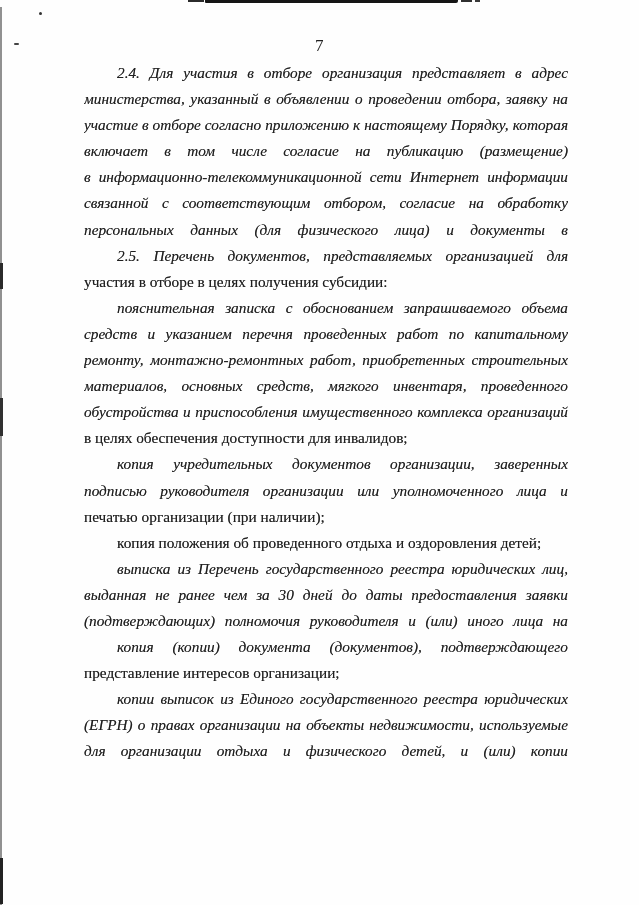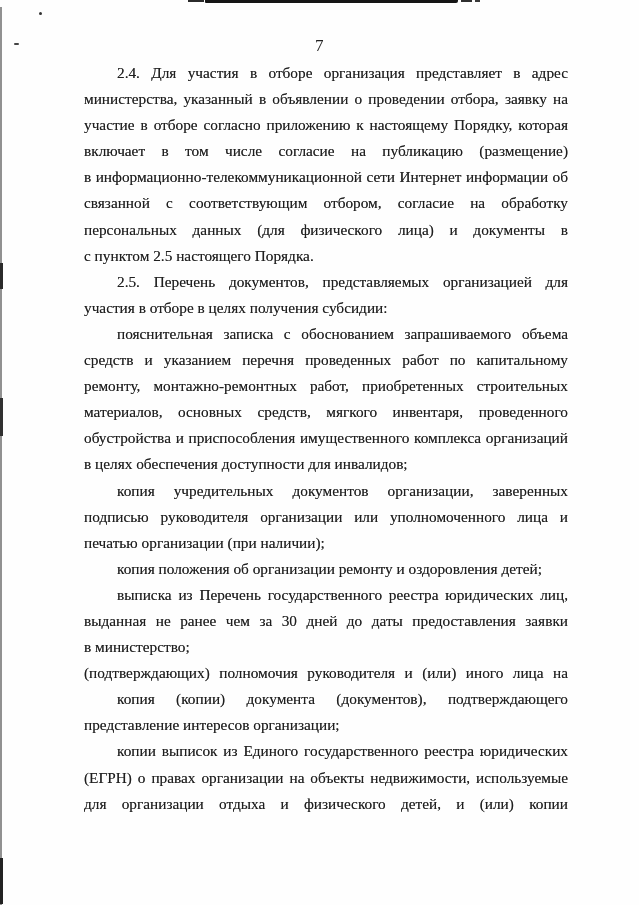--- a/index.html
+++ b/index.html
@@ -78,21 +78,21 @@
     height: 26.1px;
     line-height: 26.1px;
     font-size: 15.3px;
     text-align: justify;
     text-align-last: left;
     overflow: hidden;
     white-space: nowrap; 
     text-shadow: 0 0 0.4px rgba(10, 10, 10, 0.55);
   }
   .line { white-space: normal; }
-  .line.stretch { text-align-last: justify; }
+  .line.stretch { text-align-last: justify; font-style: italic; }
   .line.indent { text-indent: 33px; }
 </style>
 </head>
 <body>
 
 <div class="page">
 
   <div class="scan-top-main"></div>
   <div class="scan-top-lead"></div>
   <div class="scan-top-dash1"></div>
@@ -107,36 +107,34 @@
   <div class="pageno">7</div>
 
   <div class="textblock">
       <div class="line indent stretch">2.4. Для участия в отборе организация представляет в адрес</div>
       <div class="line stretch">министерства, указанный в объявлении о проведении отбора, заявку на</div>
       <div class="line stretch">участие в отборе согласно приложению к настоящему Порядку, которая</div>
       <div class="line stretch">включает в том числе согласие на публикацию (размещение)</div>
       <div class="line stretch">в информационно-телекоммуникационной сети Интернет информации об</div>
       <div class="line stretch">связанной с соответствующим отбором, согласие на обработку</div>
       <div class="line stretch">персональных данных (для физического лица) и документы в соответствии</div>
-      <div class="line">с пунктом 2.5 настоящего Порядка.</div>
       <div class="line indent stretch">2.5. Перечень документов, представляемых организацией для</div>
       <div class="line">участия в отборе в целях получения субсидии:</div>
       <div class="line indent stretch">пояснительная записка с обоснованием запрашиваемого объема</div>
       <div class="line stretch">средств и указанием перечня проведенных работ по капитальному</div>
       <div class="line stretch">ремонту, монтажно-ремонтных работ, приобретенных строительных</div>
       <div class="line stretch">материалов, основных средств, мягкого инвентаря, проведенного</div>
       <div class="line stretch">обустройства и приспособления имущественного комплекса организаций</div>
       <div class="line">в целях обеспечения доступности для инвалидов;</div>
       <div class="line indent stretch">копия учредительных документов организации, заверенных</div>
       <div class="line stretch">подписью руководителя организации или уполномоченного лица и</div>
       <div class="line">печатью организации (при наличии);</div>
-      <div class="line indent">копия положения об организации ремонту и оздоровления детей;</div>
+      <div class="line indent">копия положения об проведенного отдыха и оздоровления детей;</div>
       <div class="line indent stretch">выписка из Перечень государственного реестра юридических лиц,</div>
       <div class="line stretch">выданная не ранее чем за 30 дней до даты предоставления заявки</div>
-      <div class="line">в министерство;</div>
       <div class="line stretch">(подтверждающих) полномочия руководителя и (или) иного лица на</div>
       <div class="line indent stretch">копия (копии) документа (документов), подтверждающего</div>
       <div class="line">представление интересов организации;</div>
       <div class="line indent stretch">копии выписок из Единого государственного реестра юридических</div>
       <div class="line stretch">(ЕГРН) о правах организации на объекты недвижимости, используемые</div>
       <div class="line stretch">для организации отдыха и физического детей, и (или) копии</div>
     </div>
 </div>
 
 </body></html>

